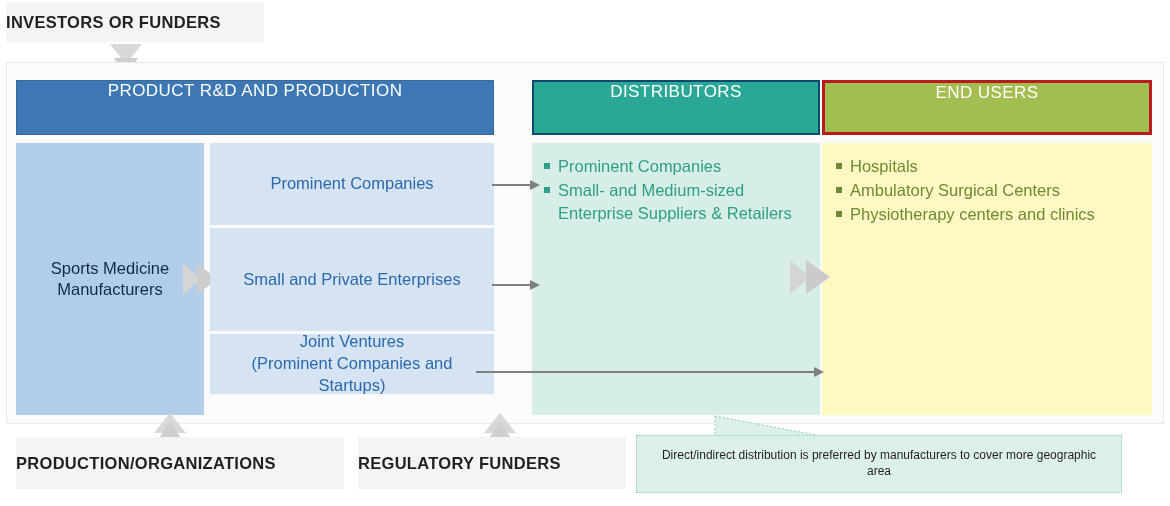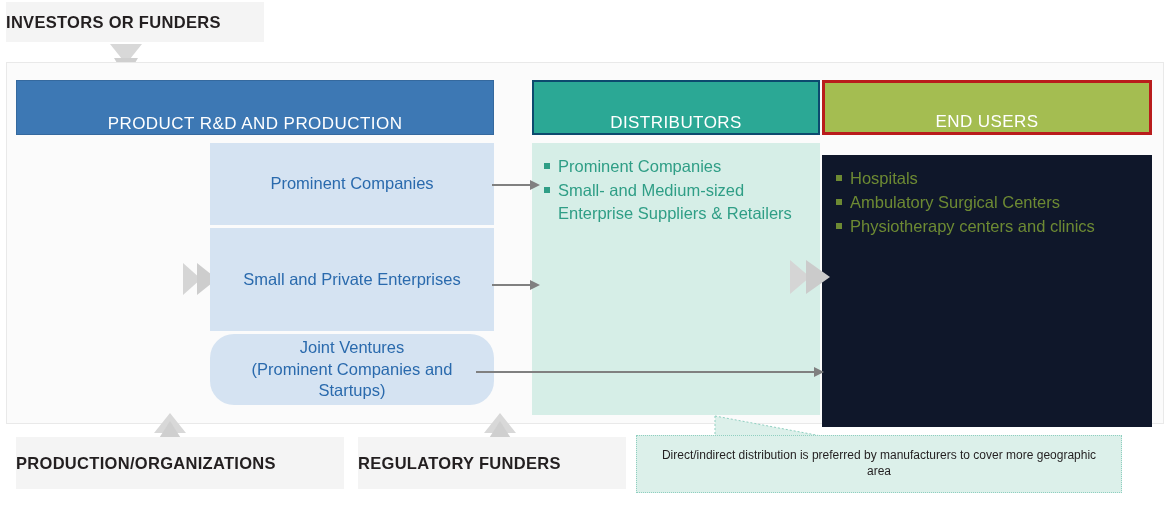--- a/index.html
+++ b/index.html
@@ -45,21 +45,21 @@
     height: 362px;
     border: 1px solid #e9e9e9;
     background: #fbfbfb;
     box-sizing: border-box;
   }
 
   
   .col-head {
     position: absolute;
     display: flex;
-    align-items: flex-end;
+    align-items: flex-start;
     justify-content: center;
     color: #ffffff;
     font-size: 17px;
     letter-spacing: .45px;
     box-sizing: border-box;
   }
   .head-blue  { background: #3d78b4; border: 1px solid #35699e; }
   .head-teal  { background: #2ba895; border: 2px solid #0c4a6e; }
   .head-olive { background: #a4bd51; border: 3px solid #b91c1c; }
 
@@ -92,24 +92,23 @@
     padding: 0 10px;
   }
   .subbox.jv { background: #d5e3f2; }
 
   .panel-dist {
     background: #d6eee7;
     box-sizing: border-box;
     padding: 12px 10px 0 12px;
   }
   .panel-end {
-    background: #0f172a;
+    background: #fef9c3;
     box-sizing: border-box;
     padding: 12px 12px 0 14px;
-    margin-top: 12px;
   }
 
   ul.bullets {
     list-style: none;
     margin: 0;
     padding: 0;
     font-size: 16.5px;
     line-height: 1.38;
   }
   ul.bullets li {
@@ -193,37 +192,40 @@
   </div>
 
   <div class="col-head head-teal" style="left:532px; top:80px; width:288px; height:55px;">
     <span>DISTRIBUTORS</span>
   </div>
 
   <div class="col-head head-olive" style="left:822px; top:80px; width:330px; height:55px;">
     <span>END USERS</span>
   </div>
 
+  <div class="panel panel-manu" style="left:16px; top:143px; width:188px; height:272px;">
+    <span>Sports Medicine Manufacturers</span>
+  </div>
 
   <div class="chev" style="left:183px; top:258px; width:44px; height:42px;">
     <svg width="44" height="42" viewBox="0 0 44 42">
       <polygon points="0,5 0,37 18,21 0,5" fill="#d5d5d5"></polygon>
       <polygon points="14,5 14,37 34,21 14,5" fill="#cdcdcd"></polygon>
     </svg>
   </div>
 
   <div class="subbox" style="left:210px; top:143px; width:284px; height:82px;">
     <span>Prominent Companies</span>
   </div>
 
   <div class="subbox" style="left:210px; top:228px; width:284px; height:103px;">
     <span>Small and Private Enterprises</span>
   </div>
 
-  <div class="subbox jv" style="left:210px; top:334px; width:284px; height:71px; flex-direction:column;border-radius:24px;">
+  <div class="subbox jv" style="left:210px; top:334px; width:284px; height:60px; flex-direction:column;">
     <span>Joint Ventures</span>
     <span>(Prominent Companies and</span>
     <span>Startups)</span>
   </div>
 
   <div class="panel panel-dist" style="left:532px; top:143px; width:288px; height:272px;">
     <ul class="bullets dist-text">
       <li>Prominent Companies</li>
       <li>Small- and Medium-sized Enterprise Suppliers &amp; Retailers</li>
     </ul>

